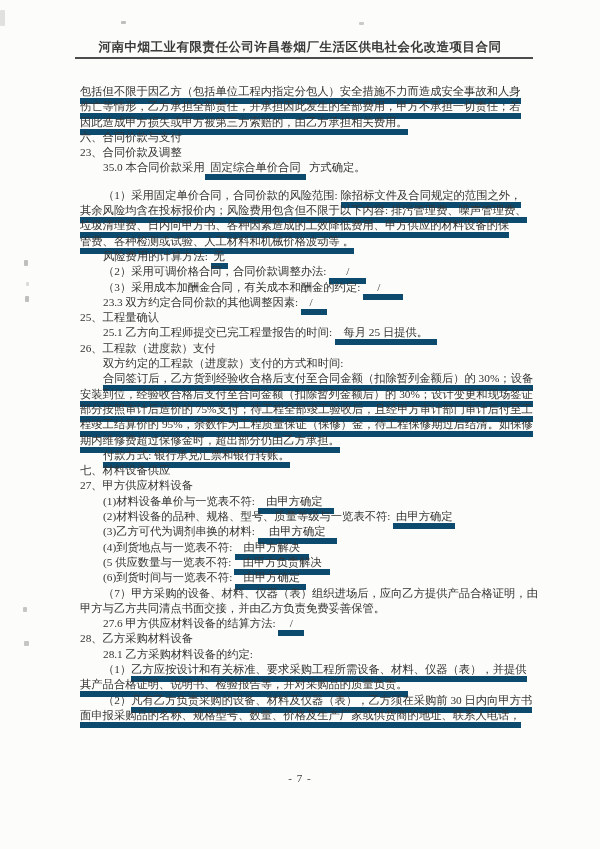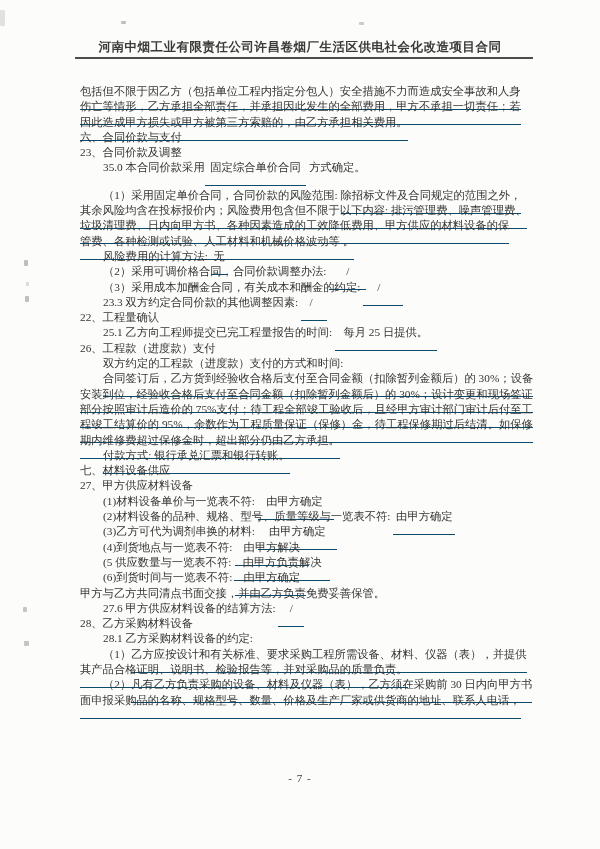--- a/index.html
+++ b/index.html
@@ -21,21 +21,21 @@
   }
   .doc-body{
     position:absolute;top:84px;left:80px;width:466px;
   }
   .line{
     height:15.3px;line-height:15.3px;font-size:11.3px;
     white-space:pre;color:#333;
   }
   .line.i1{padding-left:23px;}
   .line.blank{height:12px;}
-  .u{border-bottom:1px solid #0c4a6e;padding-bottom:12px;}
+  .u{border-bottom:6px solid #0c4a6e;padding-bottom:1px;}
   .footer{
     position:absolute;top:772px;left:0;right:0;
     text-align:center;font-size:11px;color:#3a3a3a;letter-spacing:1px;
   }
   .speck{position:absolute;background:#8d8d8d;opacity:.55;border-radius:1px;}
   .sp1{left:121px;top:21px;width:5px;height:3px;}
   .sp2{left:359px;top:22px;width:5px;height:3px;opacity:.45;}
   .sp3{left:24px;top:260px;width:4px;height:6px;}
   .sp4{left:26px;top:282px;width:3px;height:4px;opacity:.3;}
   .sp5{left:25px;top:296px;width:4px;height:6px;}
@@ -68,38 +68,39 @@
       <div class="line i1"><span class="">35.0 本合同价款采用</span><span class="u">  固定综合单价合同  </span><span class=""> 方式确定。</span></div>
       <div class="line blank"></div>
       <div class="line i1"><span class="">（1）采用固定单价合同，合同价款的风险范围: </span><span class="u">除招标文件及合同规定的范围之外，</span></div>
       <div class="line"><span class="u">其余风险均含在投标报价内；风险费用包含但不限于以下内容: 排污管理费、噪声管理费、</span></div>
       <div class="line"><span class="u">垃圾清理费、日内向甲方书、各种因素造成的工效降低费用、甲方供应的材料设备的保</span></div>
       <div class="line"><span class="u">管费、各种检测或试验、人工材料和机械价格波动等 。</span></div>
       <div class="line i1"><span class="">风险费用的计算方法: </span><span class="u"> 无 </span></div>
       <div class="line i1"><span class="">（2）采用可调价格合同，合同价款调整办法: </span><span class="u">      /      </span></div>
       <div class="line i1"><span class="">（3）采用成本加酬金合同，有关成本和酬金的约定: </span><span class="u">     /        </span></div>
       <div class="line i1"><span class="">23.3 双方约定合同价款的其他调整因素: </span><span class="u">   /     </span></div>
-      <div class="line"><span class="">22、工程量确认</span></div>
+      <div class="line"><span class="">25、工程量确认</span></div>
       <div class="line i1"><span class="">25.1 乙方向工程师提交已完工程量报告的时间: </span><span class="u">   每月 25 日提供。   </span></div>
       <div class="line"><span class="">26、工程款（进度款）支付</span></div>
       <div class="line i1"><span class="">双方约定的工程款（进度款）支付的方式和时间:</span></div>
       <div class="line i1"><span class="u">合同签订后，乙方货到经验收合格后支付至合同金额（扣除暂列金额后）的 30%；设备</span></div>
       <div class="line"><span class="u">安装到位，经验收合格后支付至合同金额（扣除暂列金额后）的 30%；设计变更和现场签证</span></div>
       <div class="line"><span class="u">部分按照审计后造价的 75%支付；待工程全部竣工验收后，且经甲方审计部门审计后付至工</span></div>
       <div class="line"><span class="u">程竣工结算价的 95%，余数作为工程质量保证（保修）金，待工程保修期过后结清。如保修</span></div>
       <div class="line"><span class="u">期内维修费超过保修金时，超出部分仍由乙方承担。</span></div>
       <div class="line i1"><span class="u">付款方式: 银行承兑汇票和银行转账。</span></div>
       <div class="line"><span class="">七、材料设备供应</span></div>
       <div class="line"><span class="">27、甲方供应材料设备</span></div>
       <div class="line i1"><span class="">(1)材料设备单价与一览表不符: </span><span class="u">   由甲方确定    </span></div>
       <div class="line i1"><span class="">(2)材料设备的品种、规格、型号、质量等级与一览表不符: </span><span class="u"> 由甲方确定 </span></div>
       <div class="line i1"><span class="">(3)乙方可代为调剂串换的材料: </span><span class="u">    由甲方确定    </span></div>
       <div class="line i1"><span class="">(4)到货地点与一览表不符: </span><span class="u">   由甲方解决   </span></div>
       <div class="line i1"><span class="">(5 供应数量与一览表不符: </span><span class="u">   由甲方负责解决   </span></div>
       <div class="line i1"><span class="">(6)到货时间与一览表不符: </span><span class="u">   由甲方确定  </span></div>
+      <div class="line i1"><span class="">（7）甲方采购的设备、材料、仪器（表）组织进场后，应向乙方提供产品合格证明，由</span></div>
       <div class="line"><span class="">甲方与乙方共同清点书面交接，并由乙方负责免费妥善保管。</span></div>
       <div class="line i1"><span class="">27.6 甲方供应材料设备的结算方法: </span><span class="u">    /    </span></div>
       <div class="line"><span class="">28、乙方采购材料设备</span></div>
       <div class="line i1"><span class="">28.1 乙方采购材料设备的约定:</span></div>
       <div class="line i1"><span class="">（1）</span><span class="u">乙方应按设计和有关标准、要求采购工程所需设备、材料、仪器（表），并提供</span></div>
       <div class="line"><span class="u">其产品合格证明、说明书、检验报告等，并对采购品的质量负责。</span></div>
       <div class="line i1"><span class="">（2）</span><span class="u">凡有乙方负责采购的设备、材料及仪器（表），乙方须在采购前 30 日内向甲方书</span></div>
       <div class="line"><span class="u">面申报采购品的名称、规格型号、数量、价格及生产厂家或供货商的地址、联系人电话，</span></div>
     </div>
 

